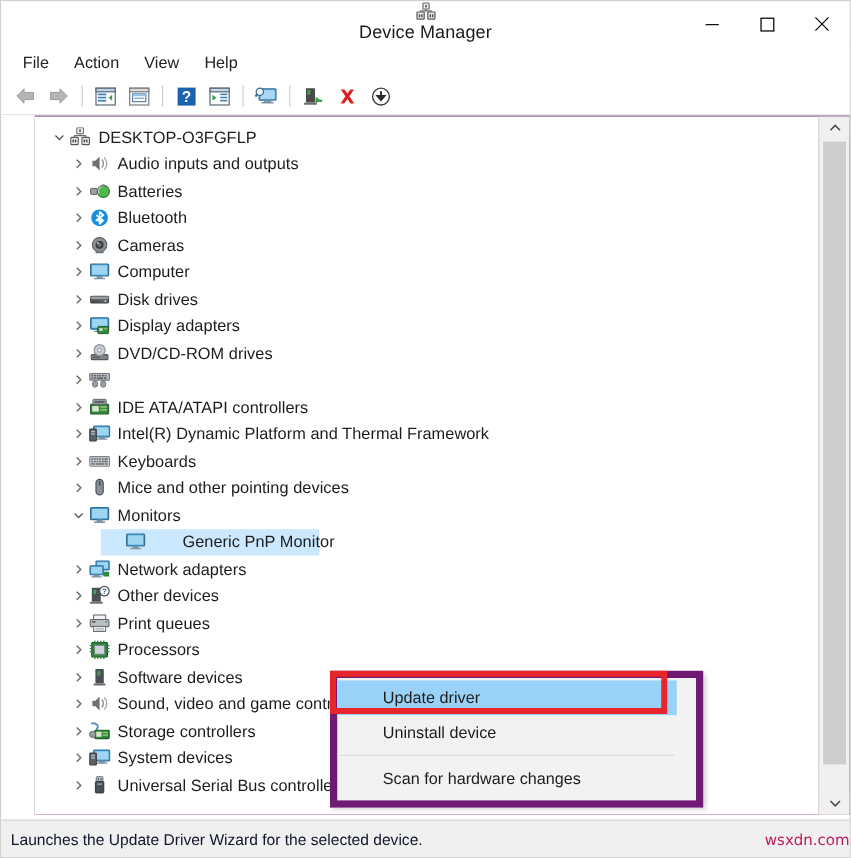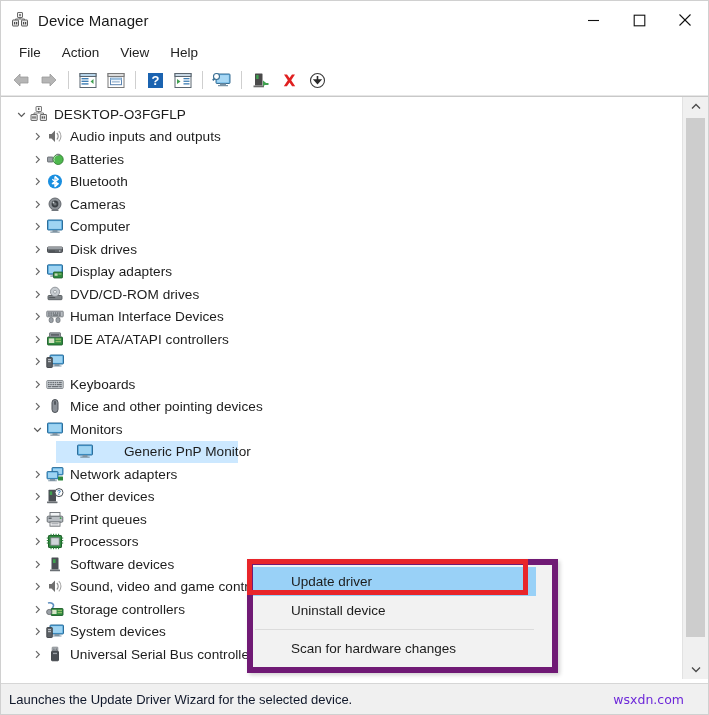--- a/index.html
+++ b/index.html
@@ -26,20 +26,21 @@
   }
 
   
   .titlebar {
     position: relative;
     height: 38px;
     background: #ffffff;
     display: flex;
     align-items: center;
     user-select: none;
+    flex-direction: column;
   }
   .title-icon {
     width: 18px;
     height: 18px;
     margin-left: 10px;
     margin-right: 9px;
     position: relative;
     flex: 0 0 auto;
   }
   .title-text {
@@ -107,20 +108,21 @@
     flex: 0 0 auto;
   }
 
   
   .content {
     position: relative;
     height: 582px;
     background: #701a75;
     border-top: 1px solid #c8c8c8;
     overflow: hidden;
+    margin-left: 28px;
   }
   .tree {
     position: absolute;
     left: 0; top: 0;
     right: 26px;
     bottom: 0;
     padding-top: 6px;
     overflow: hidden;
     background: #fff;
   }
@@ -251,22 +253,22 @@
     align-items: center;
   }
   .status-text {
     font-size: 13px;
     color: #0f172a;
     padding-left: 8px;
     flex: 1 1 auto;
   }
   .watermark {
     font-size: 12.5px;
-    color: #6d28d9;
-    padding-right: 24px;
+    color: #be185d;
+    padding-right: 0;
     font-family: "DejaVu Sans", sans-serif;
   }
 </style>
 </head>
 <body>
 
 <div id="app">
 
   <div class="titlebar">
     <div class="title-icon">
@@ -543,21 +545,20 @@
                 <rect x="11" y="4.4" width="1.5" height="1.3"></rect>
                 <rect x="13.2" y="4.4" width="1.5" height="1.3"></rect>
                 <rect x="2.2" y="6.4" width="1.5" height="1.3"></rect>
                 <rect x="4.4" y="6.4" width="1.5" height="1.3"></rect>
                 <rect x="6.6" y="6.4" width="5.4" height="1.3"></rect>
                 <rect x="12.6" y="6.4" width="2.2" height="1.3"></rect>
               </g>
               <rect x="3.2" y="9.6" width="4" height="5" rx="1.8" fill="#9aa0a6" stroke="#6a6f74" stroke-width="0.8"></rect>
               <rect x="10" y="9.6" width="4" height="5" rx="1.8" fill="#9aa0a6" stroke="#6a6f74" stroke-width="0.8"></rect>
             </svg></div>
-          <span class="row-label">Human Interface Devices</span>
         </div>
         <div class="row lvl1">
           <div class="chev">
             <svg width="9" height="9" viewBox="0 0 9 9">
               <path d="M3 1.2 L6.3 4.5 L3 7.8" stroke="#6a6a6a" stroke-width="1.2" fill="none"></path>
             </svg>
           </div>
           <div class="dev-icon"><svg width="18" height="17" viewBox="0 0 18 17">
               <rect x="1.5" y="6" width="15" height="8" rx="0.7" fill="#2f8a3f" stroke="#1d5c28" stroke-width="0.9"></rect>
               <rect x="2.8" y="7.4" width="5.5" height="4.6" fill="#d8e6c8"></rect>
@@ -575,20 +576,21 @@
             </svg>
           </div>
           <div class="dev-icon"><svg width="18" height="17" viewBox="0 0 18 17">
               <rect x="4" y="2" width="13.5" height="9" rx="0.8" fill="#4aa3dd" stroke="#2e6e99" stroke-width="1"></rect>
               <rect x="5.1" y="3.1" width="11.3" height="6.8" fill="#9fd4f2"></rect>
               <path d="M8.5 11 h5 v1.4 h2 v1.1 H6.5 v-1.1 h2 z" fill="#7f94a3"></path>
               <rect x="0.8" y="4.5" width="5.5" height="10" rx="0.6" fill="#5c6166" stroke="#3b4045" stroke-width="0.9"></rect>
               <rect x="2" y="6" width="3" height="1.2" fill="#b9bec3"></rect>
               <rect x="2" y="8" width="3" height="1.2" fill="#b9bec3"></rect>
             </svg></div>
+          <span class="row-label">Intel(R) Dynamic Platform and Thermal Framework</span>
         </div>
         <div class="row lvl1">
           <div class="chev">
             <svg width="9" height="9" viewBox="0 0 9 9">
               <path d="M3 1.2 L6.3 4.5 L3 7.8" stroke="#6a6a6a" stroke-width="1.2" fill="none"></path>
             </svg>
           </div>
           <div class="dev-icon"><svg width="18" height="17" viewBox="0 0 18 17">
               <rect x="0.8" y="4.5" width="16.4" height="8" rx="0.8" fill="#d3d8dd" stroke="#7d8287" stroke-width="0.9"></rect>
               <g fill="#6a6f74">

